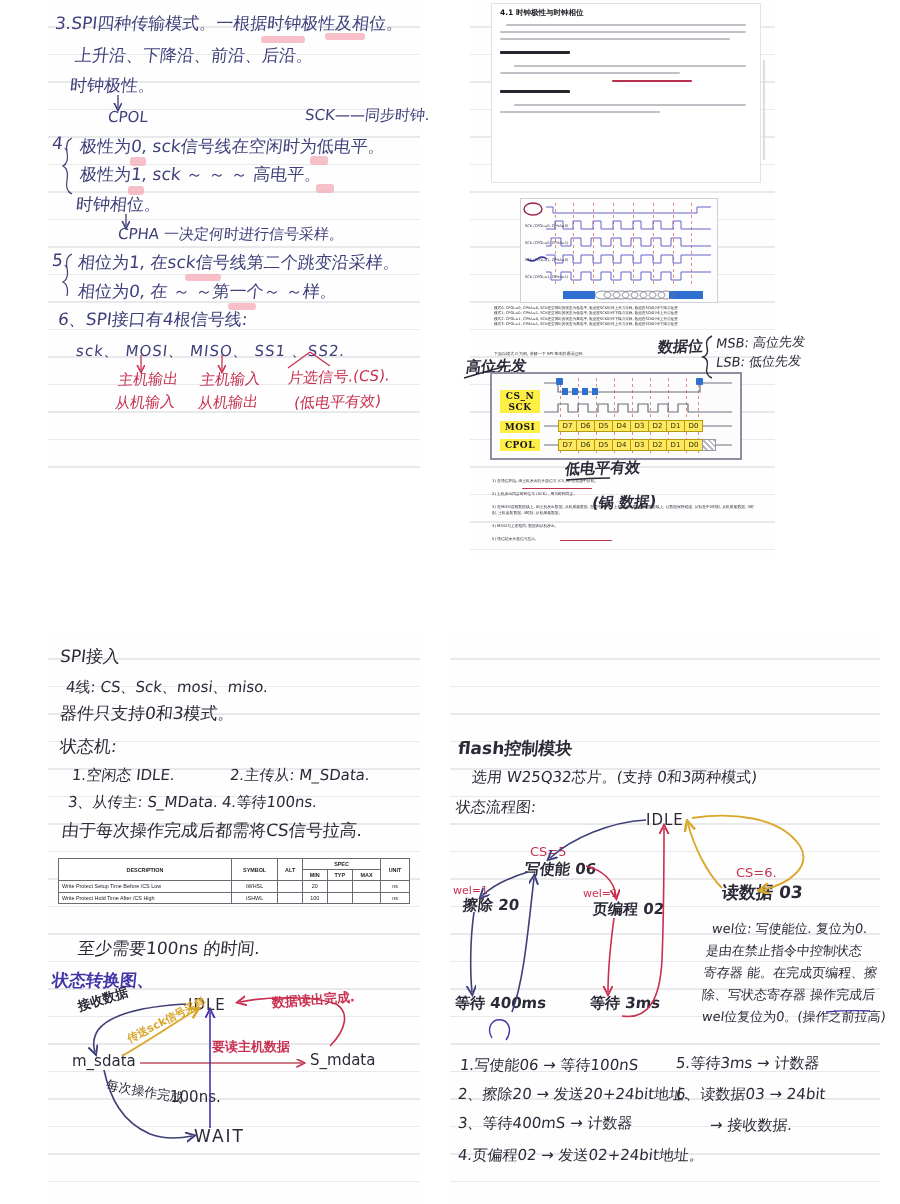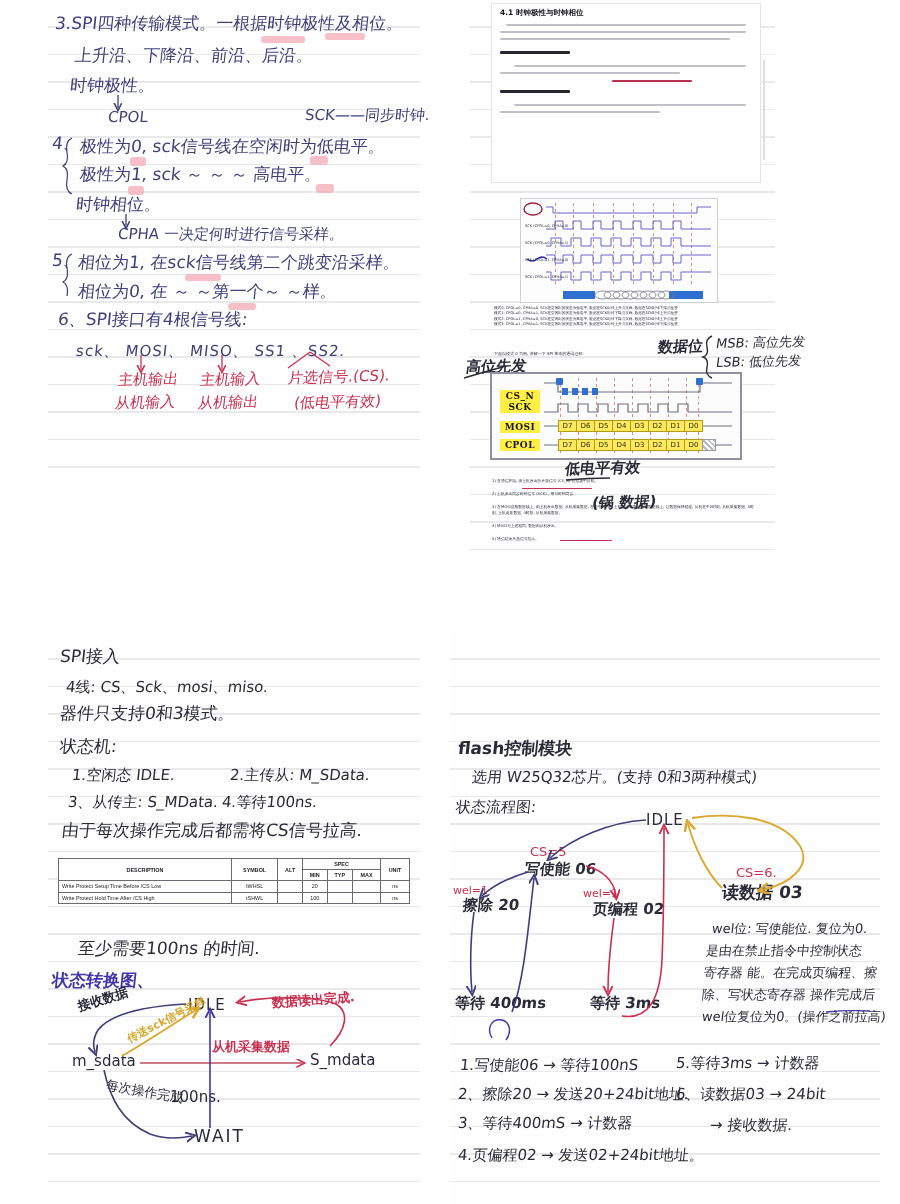--- a/index.html
+++ b/index.html
@@ -351,21 +351,21 @@
   <div class="hw sz-lg ink-dark slant" style="left:78px;top:940px;">至少需要100ns 的时间.</div>
   <div class="hw sz-lg ink-violet slant" style="left:52px;top:972px;font-weight:bold;">状态转换图、</div>
 
   <div class="hw sz-md ink-dark" style="left:188px;top:998px;letter-spacing:1px;">IDLE</div>
   <div class="hw sz-md ink-dark" style="left:72px;top:1054px;">m_sdata</div>
   <div class="hw sz-md ink-dark" style="left:310px;top:1053px;">S_mdata</div>
   <div class="hw sz-lg ink-dark" style="left:194px;top:1128px;letter-spacing:2px;text-align:center;">WAIT</div>
 
   <div class="hw sz-sm ink-dark" style="left:78px;top:1000px;transform:rotate(-17deg);transform-origin:left center;font-weight:bold;">接收数据</div>
   <div class="hw sz-sm ink-red" style="left:272px;top:996px;transform:rotate(-4deg);transform-origin:left center;font-weight:bold;">数据读出完成.</div>
-  <div class="hw sz-sm ink-red" style="left:212px;top:1040px;font-weight:bold;">从机采集数据</div>
+  <div class="hw sz-sm ink-red" style="left:212px;top:1040px;font-weight:bold;">要读主机数据</div>
   <div class="hw sz-xs ink-yellow" style="left:128px;top:1034px;transform:rotate(-27deg);transform-origin:left center;font-weight:bold;">传送sck信号采样</div>
   <div class="hw sz-sm ink-dark" style="left:106px;top:1078px;transform:rotate(10deg);transform-origin:left center;">每次操作完成</div>
   <div class="hw sz-md ink-dark" style="left:170px;top:1090px;">100ns.</div>
 
   <div class="hw sz-lg ink-dark slant" style="left:458px;top:740px;font-weight:bold;">flash控制模块</div>
   <div class="hw sz-md ink-dark slant" style="left:472px;top:770px;">选用 W25Q32芯片。(支持 0和3两种模式)</div>
   <div class="hw sz-md ink-dark slant" style="left:456px;top:800px;">状态流程图:</div>
 
   <div class="hw sz-md ink-dark" style="left:646px;top:813px;letter-spacing:1px;">IDLE</div>
   <div class="hw sz-md ink-dark slant" style="left:525px;top:862px;font-weight:bold;">写使能 06</div>

